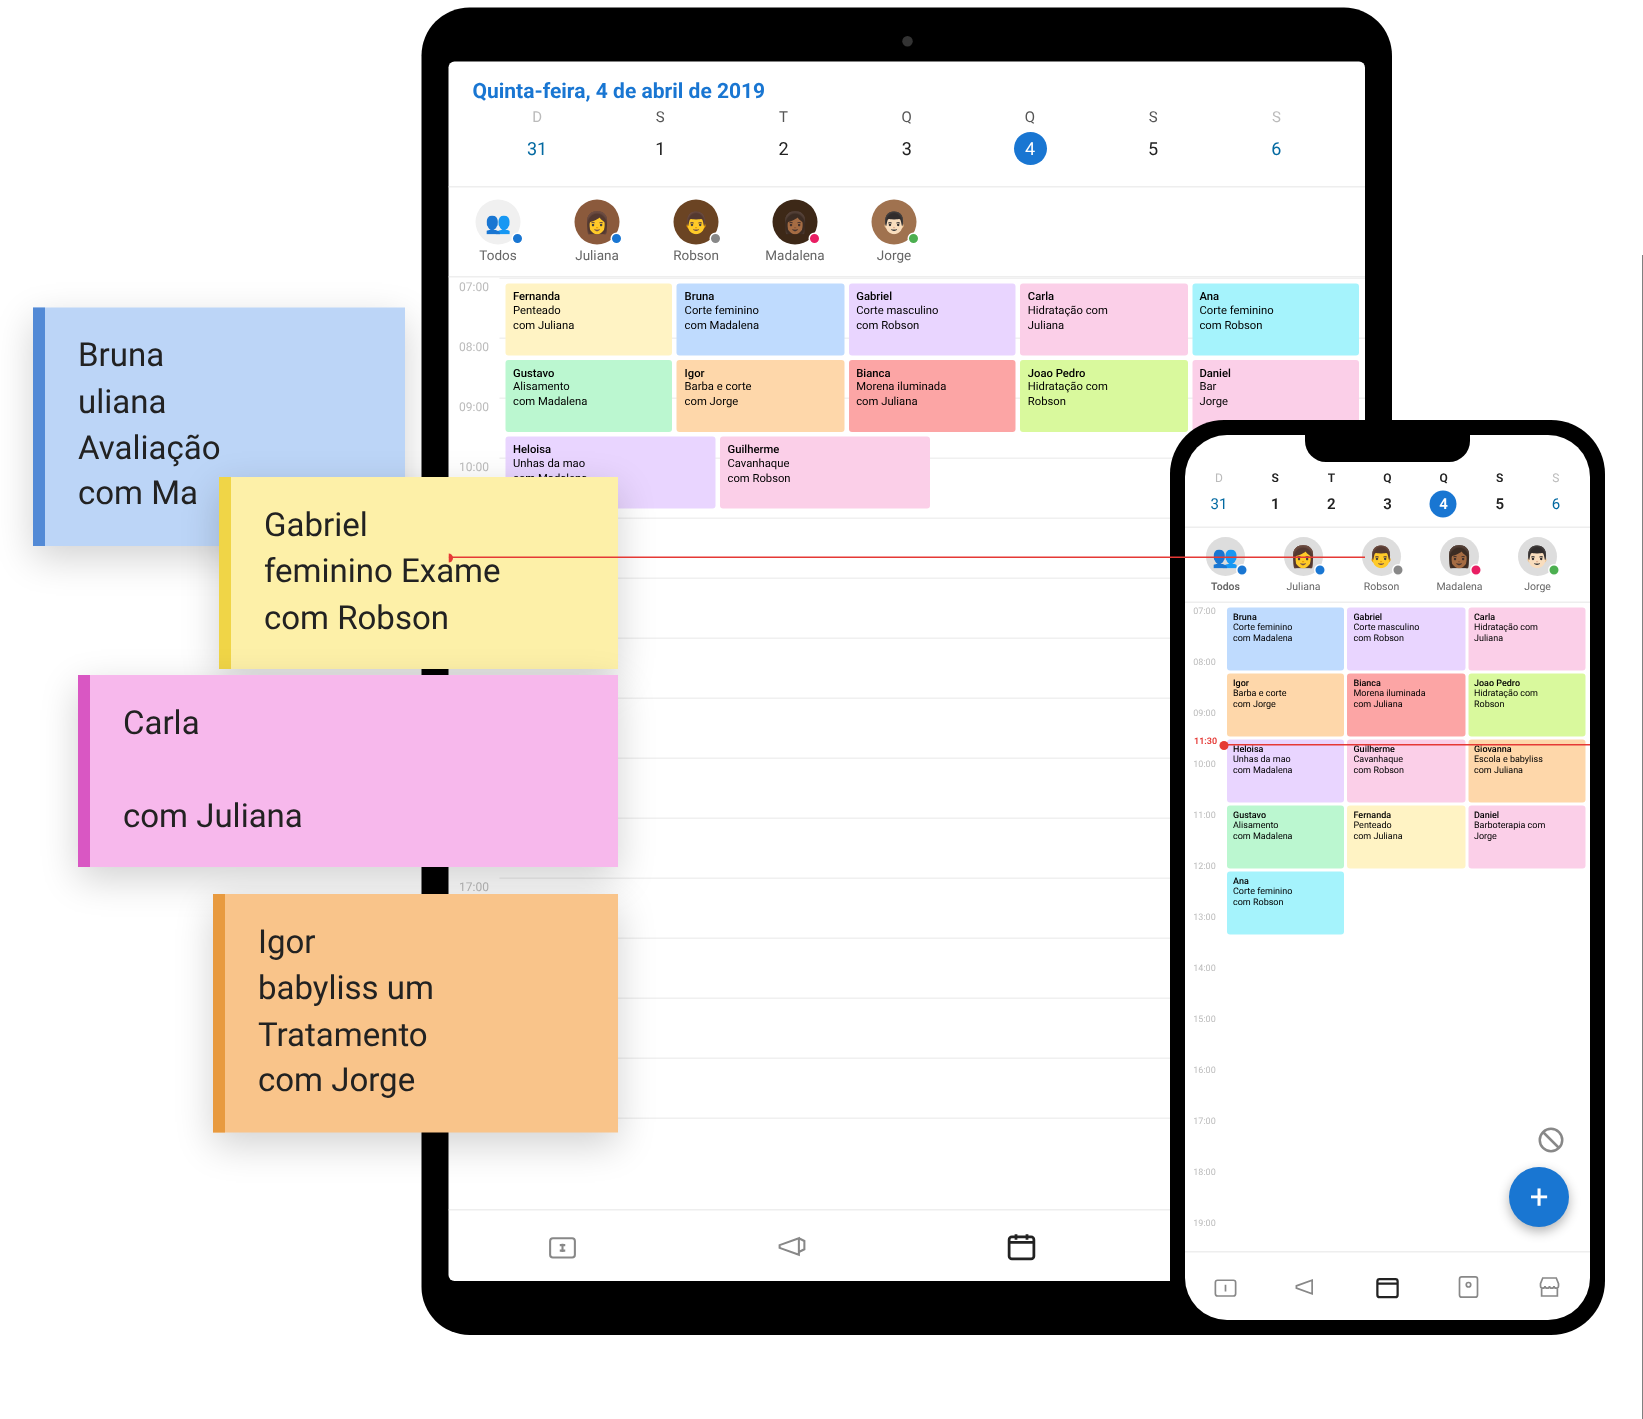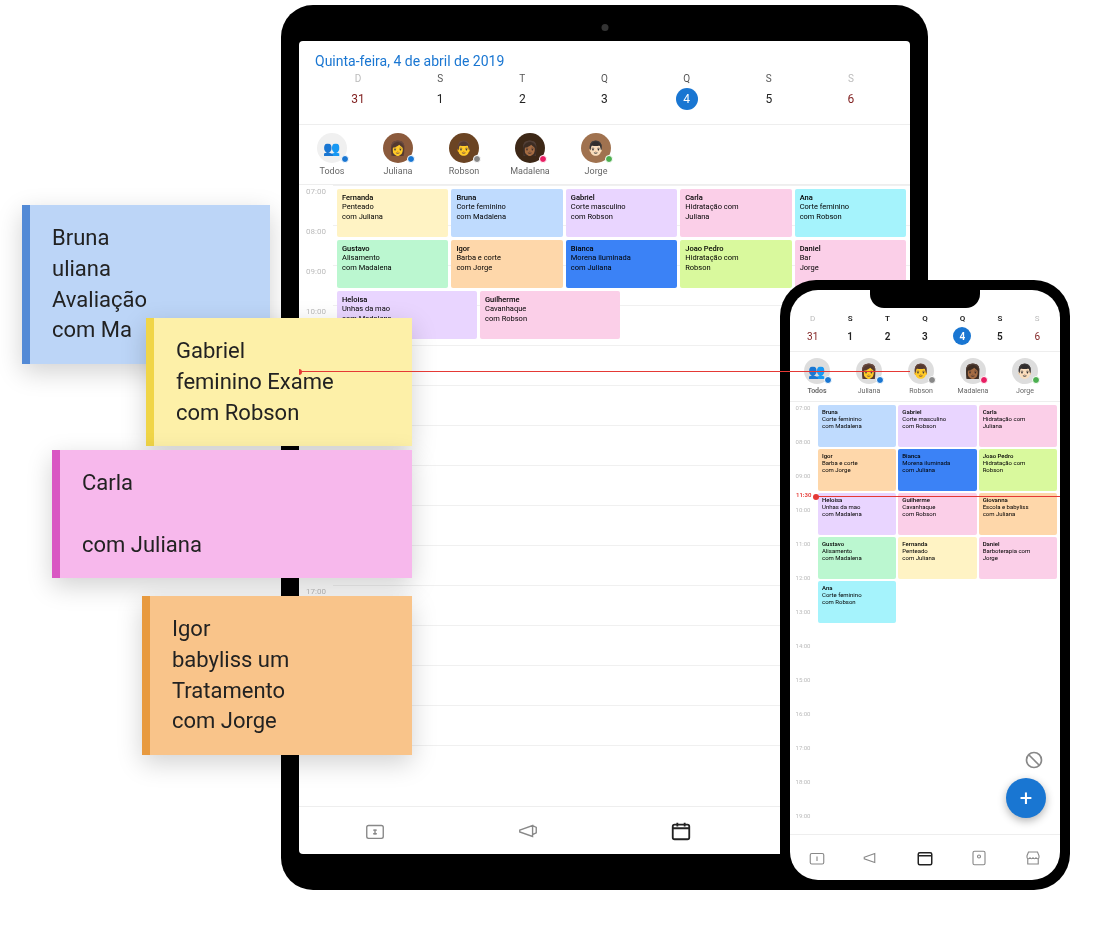--- a/index.html
+++ b/index.html
@@ -1,25 +1,25 @@
 <!DOCTYPE html>
 <html><head>
 <meta charset="utf-8">
 <style>
 *{box-sizing:border-box;margin:0;padding:0;font-family:-apple-system,BlinkMacSystemFont,'Segoe UI',Roboto,sans-serif}
 body{background:#fff;width:1095px;height:946px;position:relative;overflow:hidden}
 .tablet{position:absolute;left:281px;top:5px;width:647px;height:885px;background:#000;border-radius:32px;padding:36px 18px 36px 18px}
 .tablet::before{content:'';position:absolute;top:19px;left:50%;transform:translateX(-50%);width:7px;height:7px;background:#333;border-radius:50%}
 .tablet-screen{background:#fff;width:100%;height:100%;border-radius:4px;overflow:hidden;position:relative;display:flex;flex-direction:column}
 .tablet-header{padding:12px 16px 6px}
-.tablet-date{color:#1976d2;font-size:14px;font-weight:400}
+.tablet-date{color:#1976d2;font-size:14px;font-weight:700}
 .week-row{display:flex;justify-content:space-around;padding:4px 2px 2px}
 .week-day{text-align:center;color:#bbb;font-size:10px;flex:1}
 .week-num-row{display:flex;justify-content:space-around;align-items:center;padding:2px 2px 8px}
-.week-num{text-align:center;font-size:12px;flex:1;color:#7f1d1d}
+.week-num{text-align:center;font-size:12px;flex:1;color:#0369a1}
 .week-num.dark{color:#222}
 .week-num.sel{color:#fff}
 .week-num .circle{display:inline-flex;width:22px;height:22px;background:#1976d2;border-radius:50%;align-items:center;justify-content:center}
 .staff-row{display:flex;padding:8px 4px;gap:8px;border-top:1px solid #eee}
 .staff{text-align:center;width:58px;font-size:9px;color:#666}
 .avatar{width:30px;height:30px;border-radius:50%;margin:0 auto 3px;position:relative;background:#ddd;display:flex;align-items:center;justify-content:center;font-size:14px}
 .avatar .dot{position:absolute;bottom:0;right:-2px;width:8px;height:8px;border-radius:50%;border:1px solid #fff}
 .grid{flex:1;overflow:hidden;position:relative;border-top:1px solid #eee}
 .hour-labels{position:absolute;left:0;top:0;width:34px}
 .hour-label{height:40px;font-size:8px;color:#bbb;text-align:center;padding-top:2px}
@@ -29,21 +29,21 @@
 .ev-row{display:flex;gap:3px;margin-bottom:3px}
 .ev{flex:1;padding:4px 5px;font-size:7.5px;line-height:1.25;border-radius:2px;height:48px;overflow:hidden}
 .ev .t1{font-weight:500}
 .c-yellow{background:#fff3c4}
 .c-blue{background:#bfdbfe}
 .c-purple{background:#e9d5ff}
 .c-pink{background:#fbcfe8}
 .c-cyan{background:#a5f3fc}
 .c-green{background:#bbf7d0}
 .c-orange{background:#fed7aa}
-.c-mint{background:#3b82f6}
+.c-mint{background:#fca5a5}
 .c-lime{background:#d9f99d}
 .tab-nav{height:48px;border-top:1px solid #eee;display:flex;justify-content:space-around;align-items:center}
 .tab-ic{width:22px;height:22px;color:#888}
 .tab-ic.active{color:#222}
 .redline{position:absolute;left:0;right:0;border-top:1px solid #e53935;z-index:5}
 .redline::before{content:'';position:absolute;left:-3px;top:-3px;width:6px;height:6px;background:#e53935;border-radius:50%}
 
 .phone{position:absolute;left:780px;top:280px;width:290px;height:610px;background:#000;border-radius:36px;padding:10px}
 .phone-screen{background:#fff;width:100%;height:100%;border-radius:28px;overflow:hidden;position:relative;display:flex;flex-direction:column}
 .notch{position:absolute;top:0;left:50%;transform:translateX(-50%);width:110px;height:18px;background:#000;border-radius:0 0 14px 14px;z-index:10}

